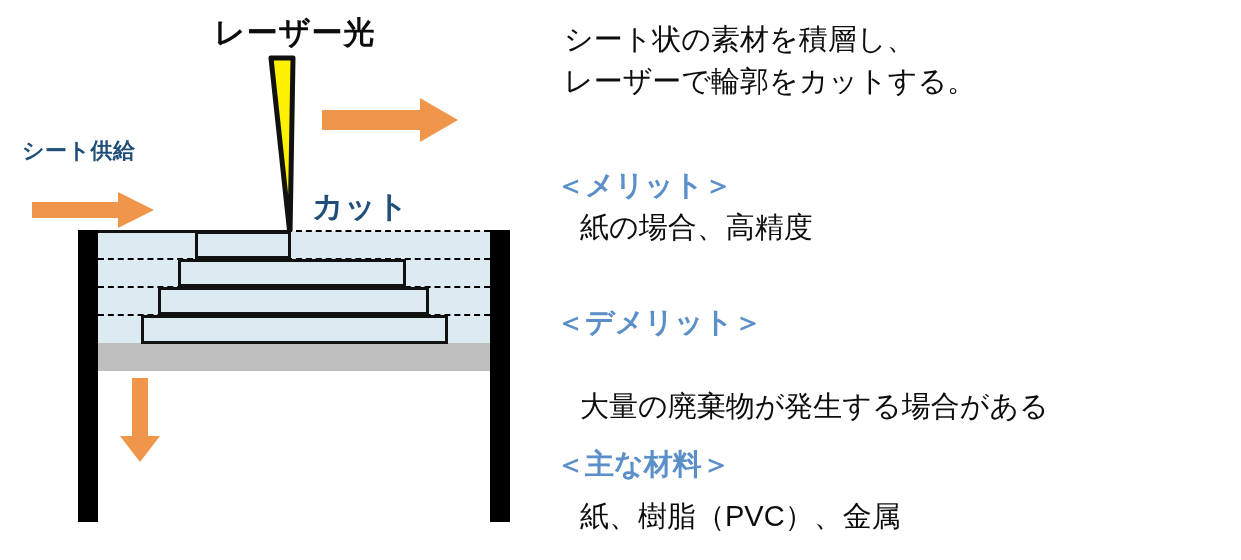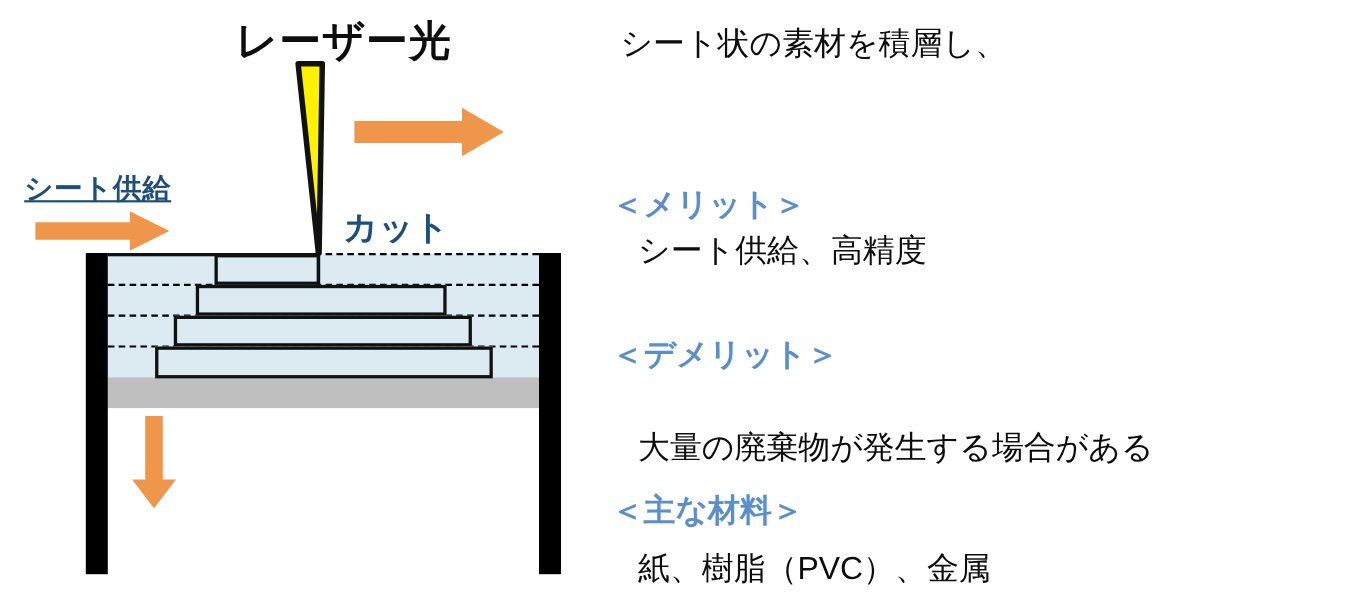--- a/index.html
+++ b/index.html
@@ -26,31 +26,30 @@
     position: absolute;
     font-weight: bold;
     color: #1F4E79;
     white-space: nowrap;
     letter-spacing: 0.5px;
   }
 
   #laser-title {
     position: absolute;
     left: 214px; top: 12px;
-    font-size: 38px;
+    font-size: 31px;
     font-weight: bold;
     color: #0d0d0d;
     white-space: nowrap;
     letter-spacing: 1px;
   }
 
   #sheet-feed-label {
-    left: 22px; top: 154px;
-    font-size: 26px;
-    text-decoration: underline;
+    left: 22px; top: 136px;
+    font-size: 22px;
   }
 
   #cut-label {
     left: 312px; top: 186px;
     font-size: 31px;
   }
 
   
   #laser-beam-svg {
     position: absolute;
@@ -203,22 +202,23 @@
     <div class="post" id="post-left"></div>
     <div class="post" id="post-right"></div>
   </div>
 
   <div class="diag-label" id="sheet-feed-label">シート供給</div>
   <div class="diag-label" id="cut-label">カット</div>
 </div>
 
 <div id="text-panel">
   <div class="body-line" id="intro-line-1">シート状の素材を積層し、</div>
+  <div class="body-line" id="intro-line-2">レーザーで輪郭をカットする。</div>
 
   <div class="section-heading" id="merit-heading">＜メリット＞</div>
-  <div class="body-line" id="merit-line-1">シート供給、高精度</div>
+  <div class="body-line" id="merit-line-1">紙の場合、高精度</div>
 
   <div class="section-heading" id="demerit-heading">＜デメリット＞</div>
   <div class="body-line" id="demerit-line-1">大量の廃棄物が発生する場合がある</div>
 
   <div class="section-heading" id="material-heading">＜主な材料＞</div>
   <div class="body-line" id="material-line-1">紙、樹脂（PVC）、金属</div>
 </div>
 
 </body></html>

